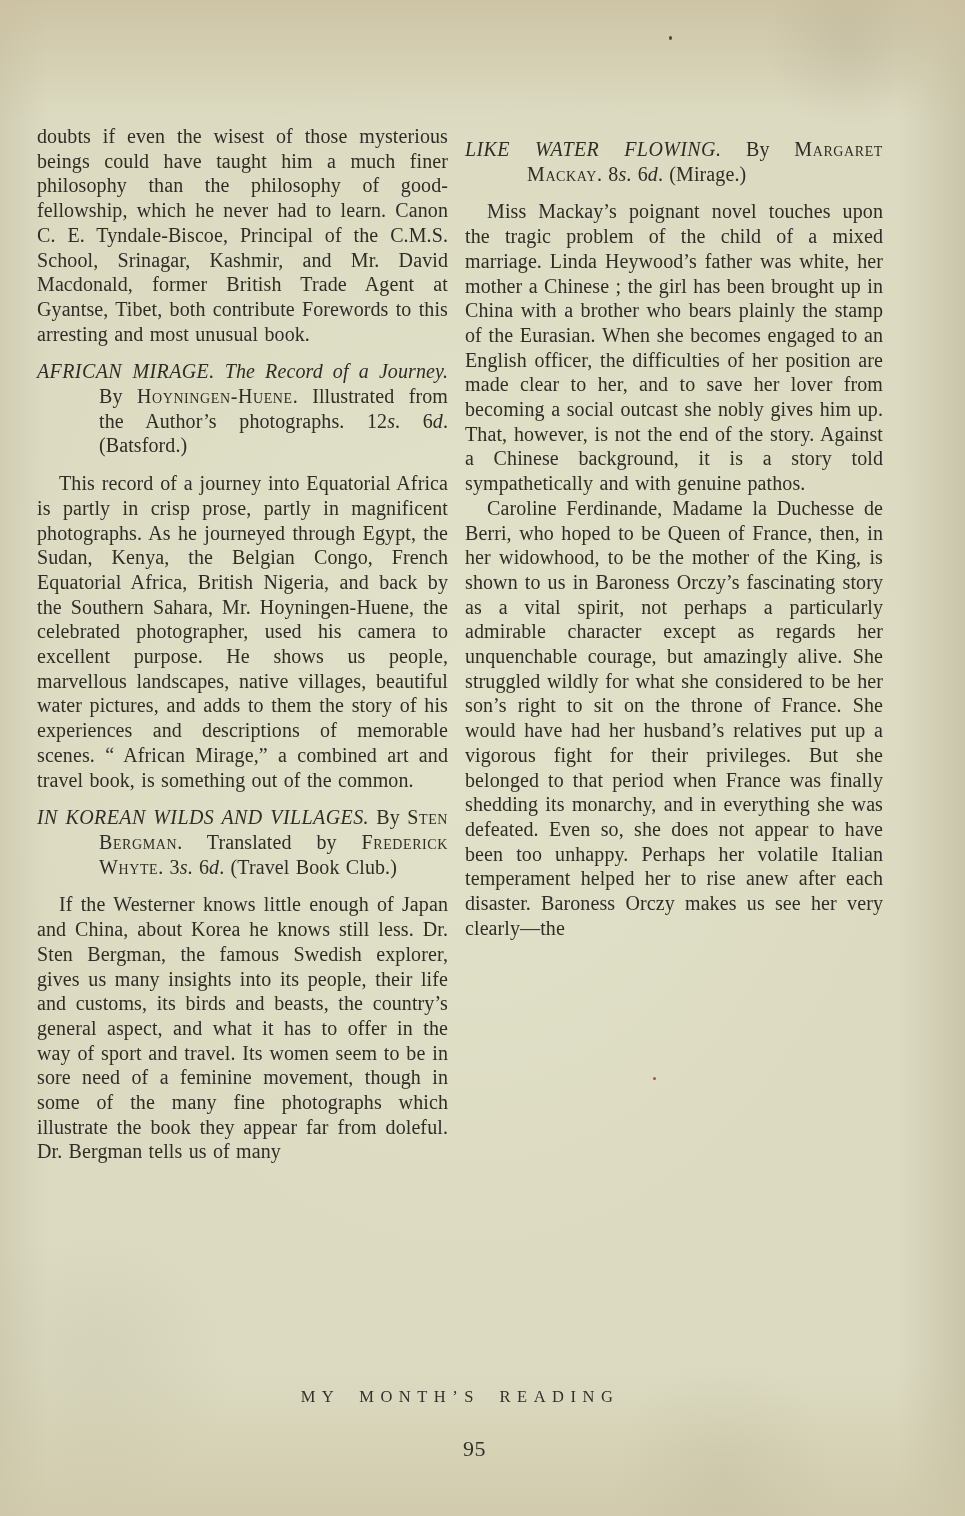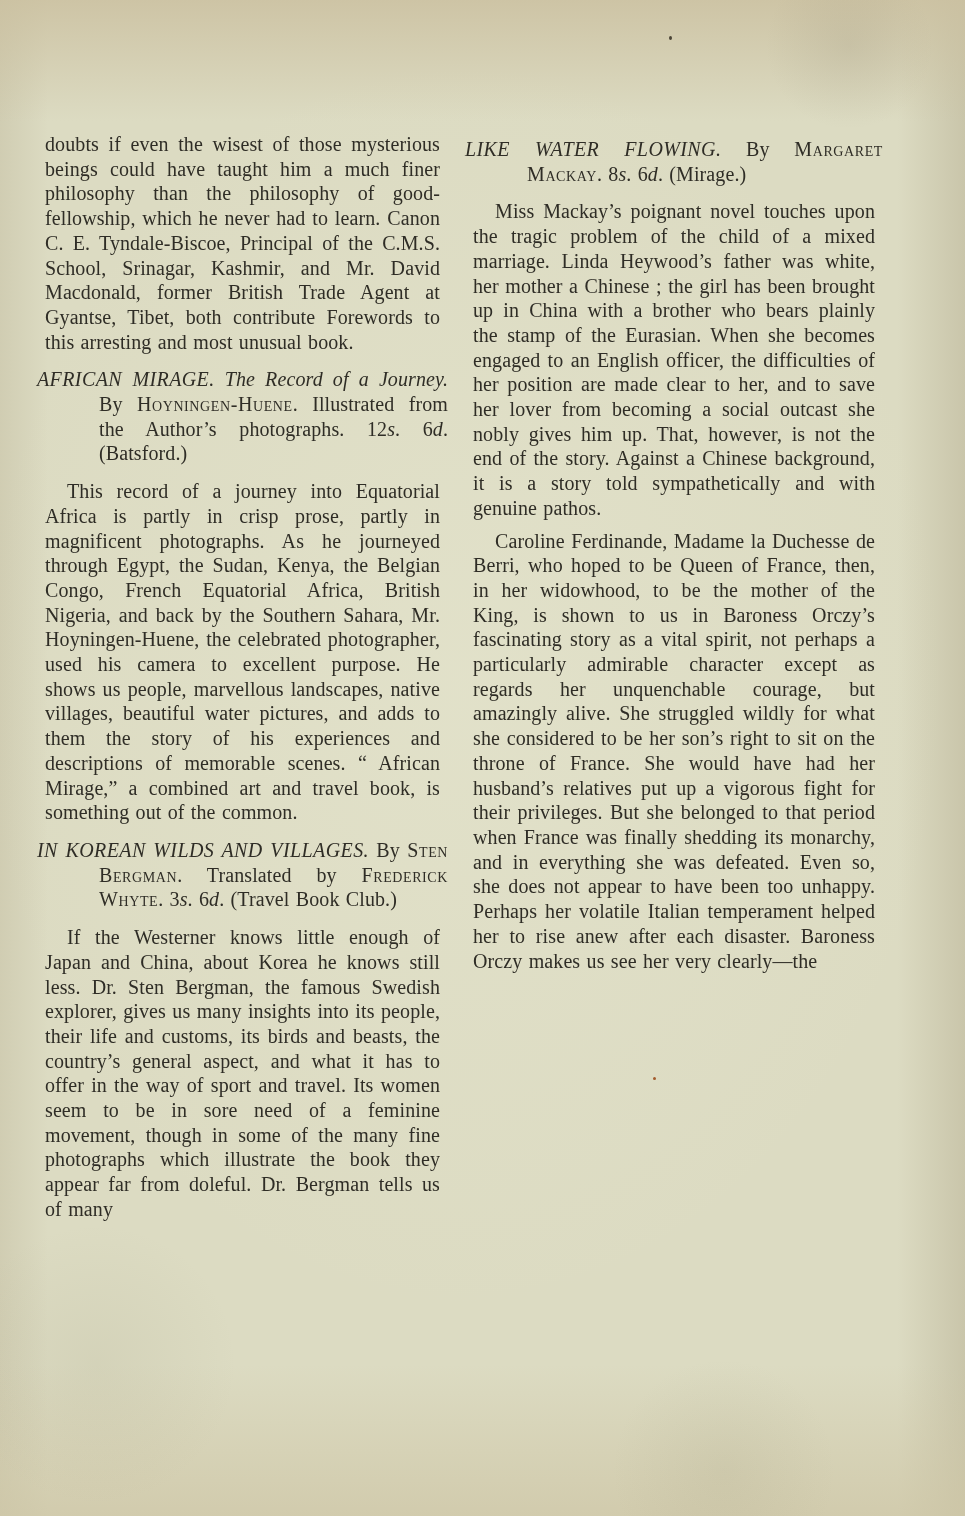--- a/index.html
+++ b/index.html
@@ -44,21 +44,21 @@
     font-size: 20px;
     line-height: 24.7px;
     text-align: justify;
     letter-spacing: 0.1px;
     word-spacing: 1.2px;
   }
   .col { flex: 0 0 auto; }
   .col.left  { width: 411px; }
   .col.right { width: 418px; }
 
-  .para { margin: 8px; }
+  .para { margin: 0; }
   .para.indent { text-indent: 22px; }
 
   .heading {
     margin: 13px 0 13px 0;
     padding-left: 62px;
     text-indent: -62px;
   }
   .seg-title { font-style: italic; letter-spacing: 0.4px; margin-top: 43px; }
   .seg-italic { font-style: italic; }
   .seg-smallcaps { font-variant: small-caps; letter-spacing: 0.6px; }
@@ -101,13 +101,15 @@
         <p class="heading"><span class="seg-title">IN KOREAN WILDS AND VILLAGES.</span><span class="seg-plain"> By </span><span class="seg-smallcaps">Sten Bergman</span><span class="seg-plain">. Translated by </span><span class="seg-smallcaps">Frederick Whyte</span><span class="seg-plain">. 3</span><span class="seg-italic">s</span><span class="seg-plain">. 6</span><span class="seg-italic">d</span><span class="seg-plain">. (Travel Book Club.)</span></p>
         <p class="para indent">If the Westerner knows little enough of Japan and China, about Korea he knows still less. Dr. Sten Bergman, the famous Swedish explorer, gives us many insights into its people, their life and customs, its birds and beasts, the country’s general aspect, and what it has to offer in the way of sport and travel. Its women seem to be in sore need of a feminine movement, though in some of the many fine photographs which illustrate the book they appear far from doleful. Dr. Bergman tells us of many</p>
       </div>
     <div class="col right">
         <p class="heading"><span class="seg-title">LIKE WATER FLOWING.</span><span class="seg-plain"> By </span><span class="seg-smallcaps">Margaret Mackay</span><span class="seg-plain">. 8</span><span class="seg-italic">s</span><span class="seg-plain">. 6</span><span class="seg-italic">d</span><span class="seg-plain">. (Mirage.)</span></p>
         <p class="para indent">Miss Mackay’s poignant novel touches upon the tragic problem of the child of a mixed marriage. Linda Heywood’s father was white, her mother a Chinese ; the girl has been brought up in China with a brother who bears plainly the stamp of the Eurasian. When she becomes engaged to an English officer, the difficulties of her position are made clear to her, and to save her lover from becoming a social outcast she nobly gives him up. That, however, is not the end of the story. Against a Chinese background, it is a story told sympathetically and with genuine pathos.</p>
         <p class="para indent">Caroline Ferdinande, Madame la Duchesse de Berri, who hoped to be Queen of France, then, in her widowhood, to be the mother of the King, is shown to us in Baroness Orczy’s fascinating story as a vital spirit, not perhaps a particularly admirable character except as regards her unquenchable courage, but amazingly alive. She struggled wildly for what she considered to be her son’s right to sit on the throne of France. She would have had her husband’s relatives put up a vigorous fight for their privileges. But she belonged to that period when France was finally shedding its monarchy, and in everything she was defeated. Even so, she does not appear to have been too unhappy. Perhaps her volatile Italian temperament helped her to rise anew after each disaster. Baroness Orczy makes us see her very clearly—the</p>
       </div>
   </div>
 
+  <div class="footer-title">MY MONTH’S READING</div>
+  <div class="page-number">95</div>
 </div>
 
 </body></html>

